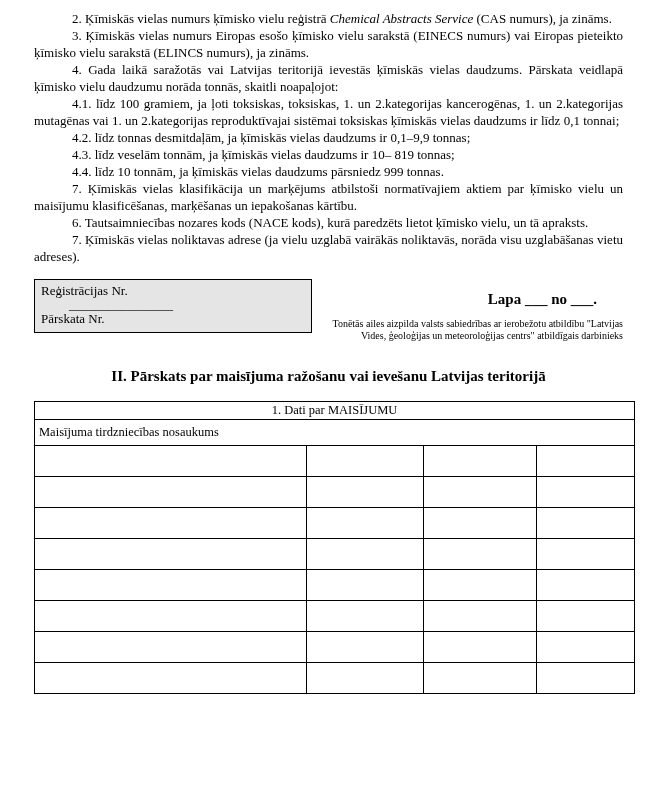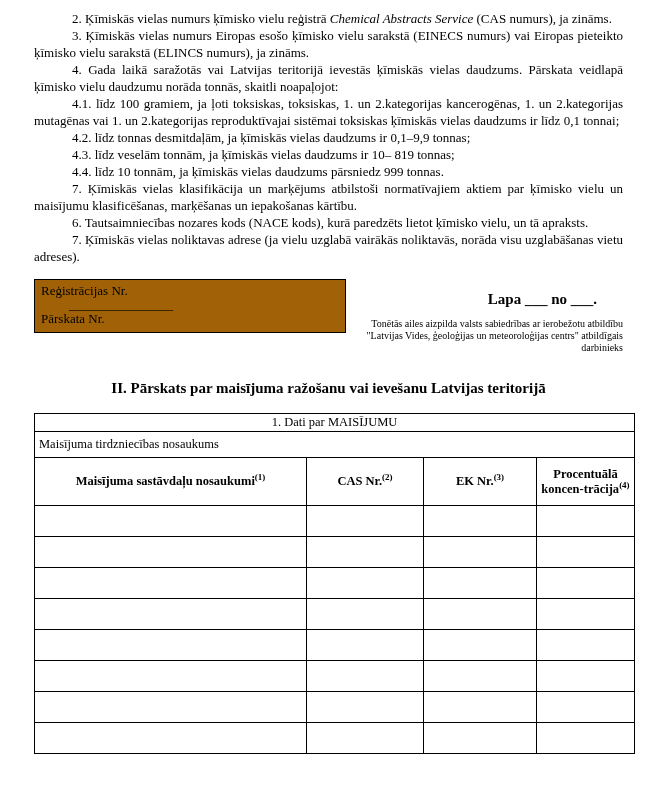--- a/index.html
+++ b/index.html
@@ -14,22 +14,22 @@
   }
   .para {
     font-size: 13px;
     line-height: 17px;
     margin: 0;
     text-indent: 38px;
     text-align: justify;
   }
   .reg-row { display: flex; margin-top: 14px; align-items: flex-start; }
   .reg-box {
-    width: 312px;
-    background: #a16207;
+    width: 278px;
+    background: #e5e5e5;
     border: 1px solid #000;
     font-size: 13px;
     line-height: 16px;
     padding: 3px 6px 5px 6px;
   }
   .reg-underline { padding-left: 28px; line-height: 12px; font-size: 13px; }
   .right-col { flex: 1; padding-left: 8px; }
   .lapa {
     font-weight: bold;
     font-size: 15px;
@@ -112,26 +112,20 @@
       <col style="width:113px">
       <col style="width:98px">
     </colgroup>
     <tbody>
       <tr>
         <td class="section-cell" colspan="4">1. Dati par MAISĪJUMU</td>
       </tr>
       <tr>
         <td class="sub-cell" colspan="4">Maisījuma tirdzniecības nosaukums</td>
       </tr>
-      <tr>
-        <th class="col-head"><span>Maisījuma sastāvdaļu nosaukumi</span><sup>(1)</sup></th>
-        <th class="col-head"><span>CAS Nr.</span><sup>(2)</sup></th>
-        <th class="col-head"><span>EK Nr.</span><sup>(3)</sup></th>
-        <th class="col-head"><span>Procentuālā koncen-trācija</span><sup>(4)</sup></th>
-      </tr>
     </tbody>
     <tbody>
         <tr class="empty-row">
           <td></td>
           <td></td>
           <td></td>
           <td></td>
         </tr>
         <tr class="empty-row">
           <td></td>

